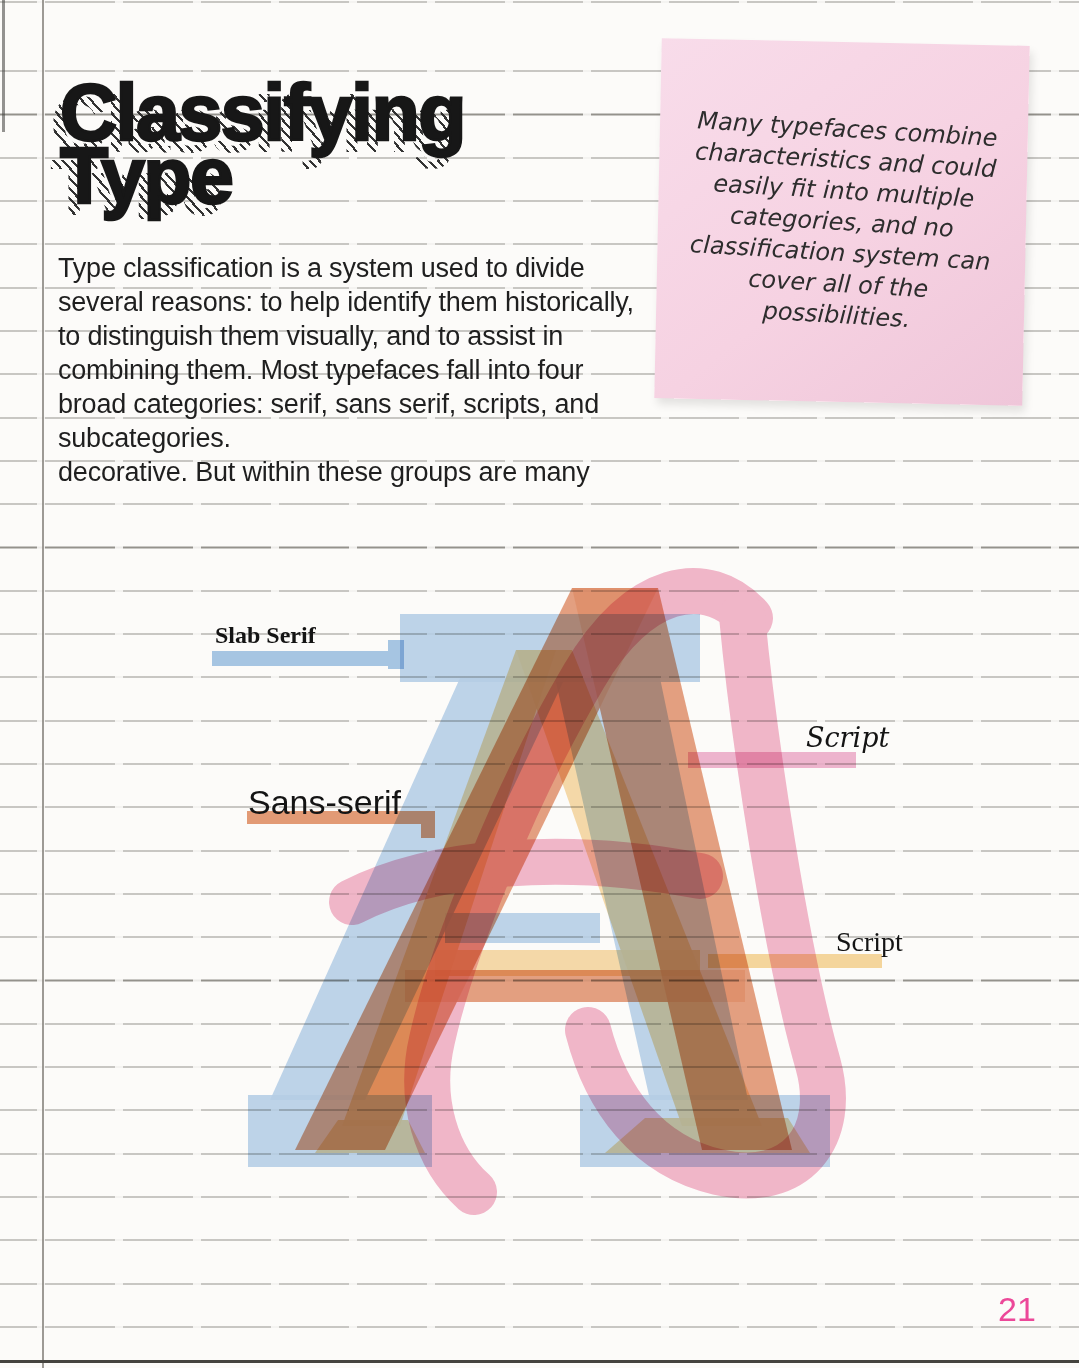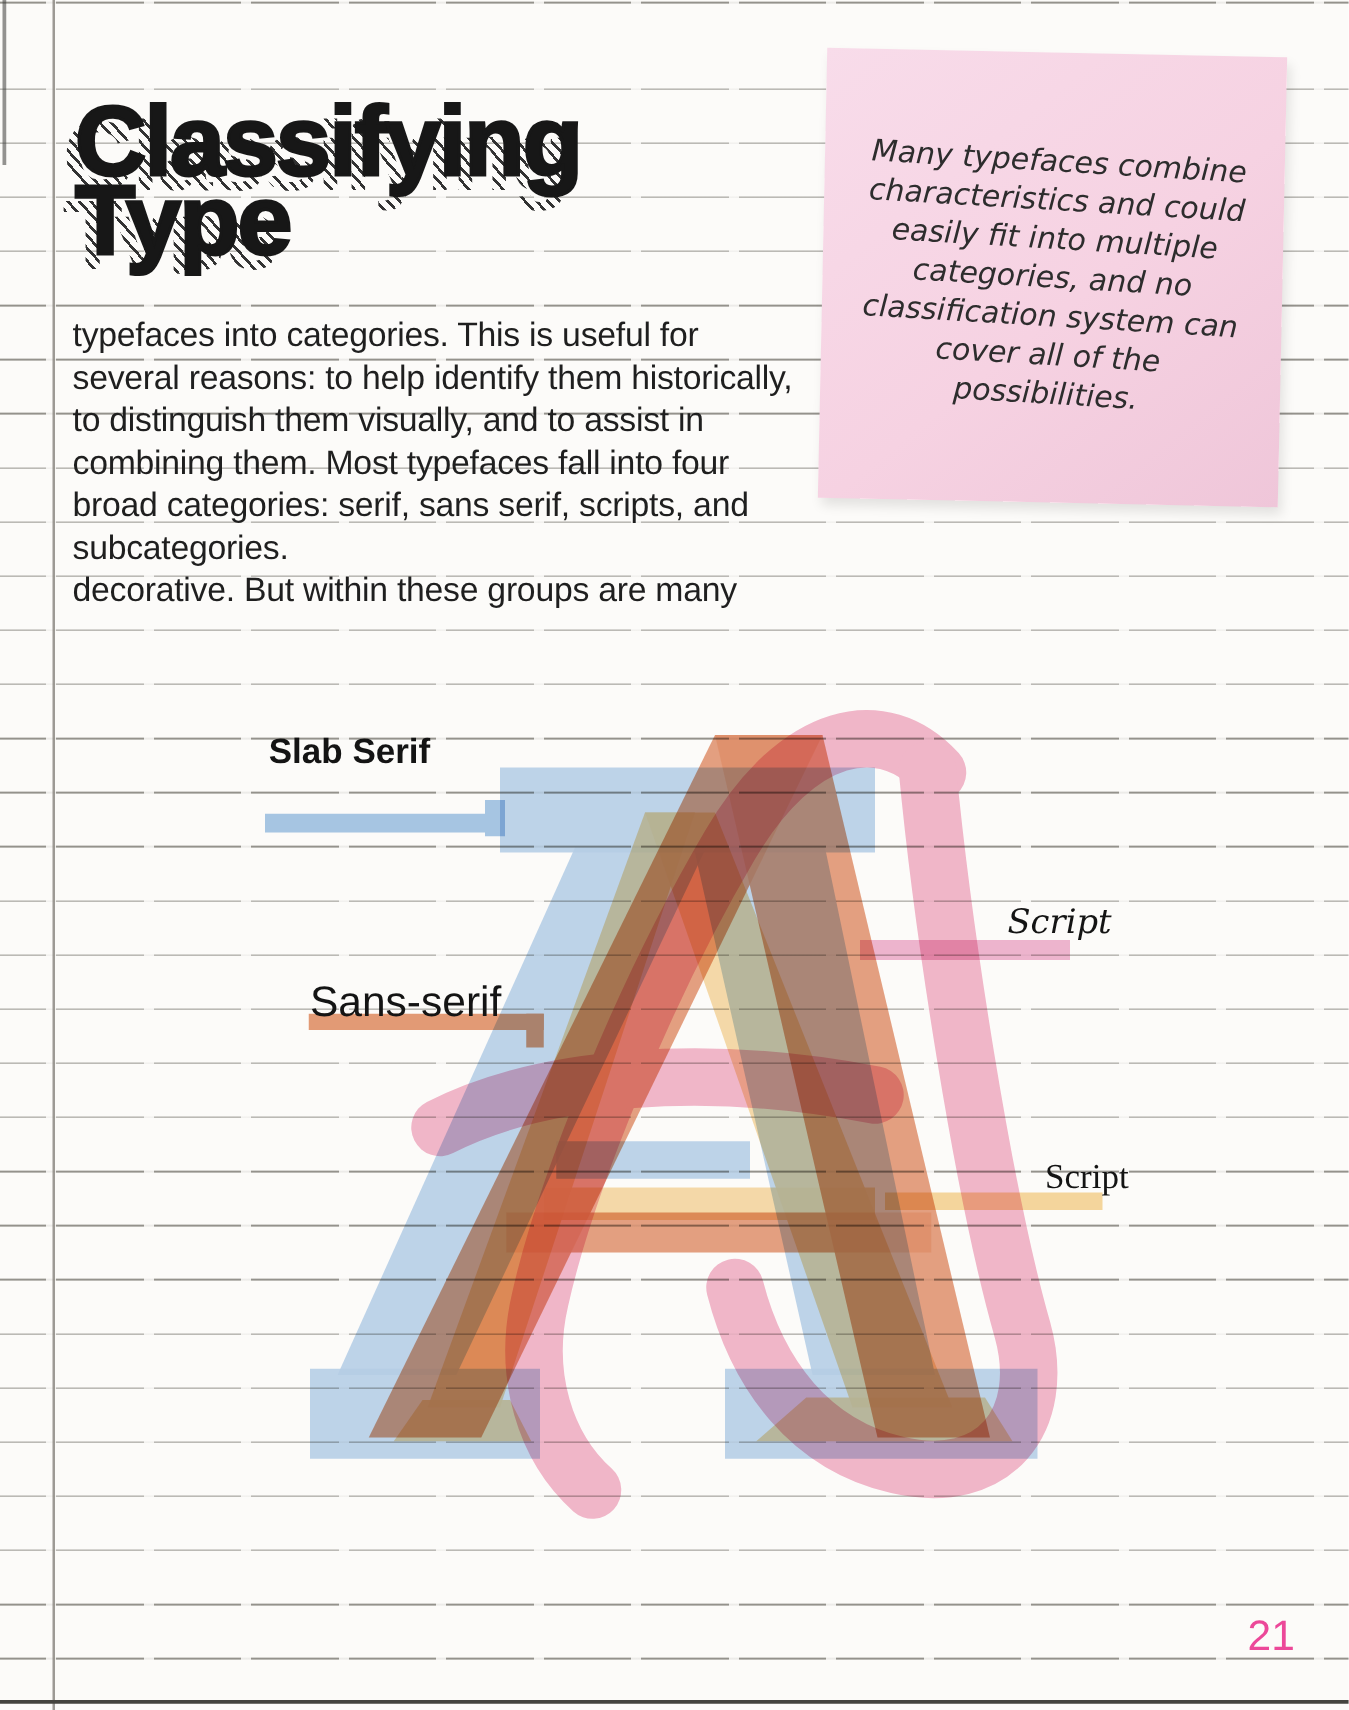--- a/index.html
+++ b/index.html
@@ -41,42 +41,42 @@
     transform:rotate(1.2deg);box-shadow:3px 6px 9px rgba(0,0,0,0.10);}
   .note-text{position:absolute;left:22px;right:22px;top:72px;text-align:center;
     transform:rotate(2.2deg);font-family:"DejaVu Sans",sans-serif;font-style:italic;
     font-size:24px;line-height:31px;color:#2d2d2d;}
 
   
   svg.diagram{left:0;top:0;}
   .mult{mix-blend-mode:multiply;}
 
   .lbl{color:#141414;white-space:nowrap;}
-  .lbl-slab{left:215px;top:585px;font-family:Liberation Sans, sans-serif;font-weight:bold;font-size:28px;}
+  .lbl-slab{left:215px;top:622px;font-family:Liberation Serif, serif;font-weight:bold;font-size:24px;}
   .lbl-sans{left:248px;top:783px;font-family:Liberation Sans, sans-serif;font-size:34px;}
   .lbl-script{left:806px;top:722px;font-family:"DejaVu Serif",serif;font-style:italic;font-size:27px;}
   .lbl-serif{left:836px;top:926px;font-family:"Liberation Serif",serif;font-size:28px;}
 
   .page-number{left:998px;top:1290px;font-size:34px;color:#ec4899;}
 </style>
 </head>
 <body>
 
 <div class="abs paper"></div>
 <div class="abs margin-line"></div>
 <div class="abs corner-mark"></div>
 <div class="abs bottom-edge"></div>
 
 <div class="abs title-wrap">
   <div class="title-text title-shadow"><span>Classifying</span><br><span>Type</span></div>
   <div class="title-text title-main"><span>Classifying</span><br><span>Type</span></div>
 </div>
 
 <div class="abs body-text">
-  <div>typefaces into categories. This is useful for</div>
+  <div>Type classification is a system used to divide</div>
   <div>several reasons: to help identify them historically,</div>
   <div>to distinguish them visually, and to assist in</div>
   <div>combining them. Most typefaces fall into four</div>
   <div>broad categories: serif, sans serif, scripts, and</div>
   <div>subcategories.</div>
   <div>decorative. But within these groups are many</div>
 </div>
 
 <div class="abs note">
   <div class="note-text">

